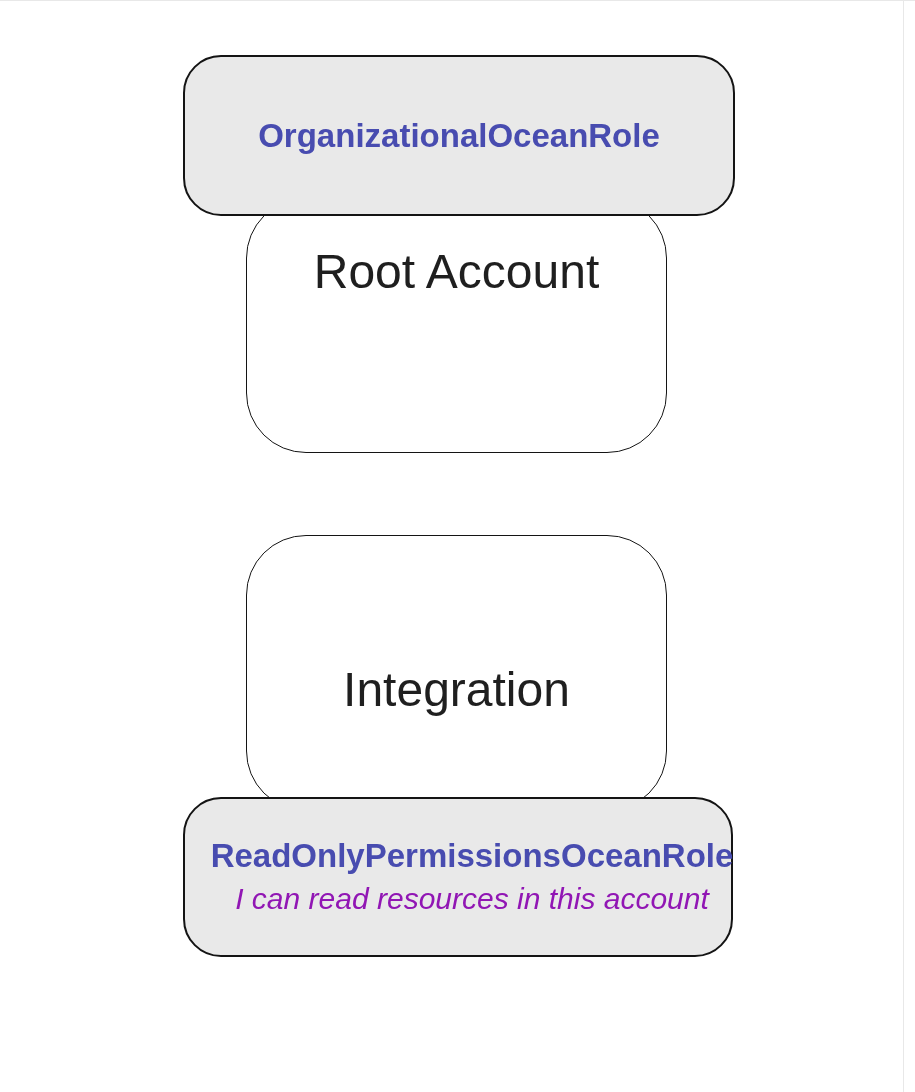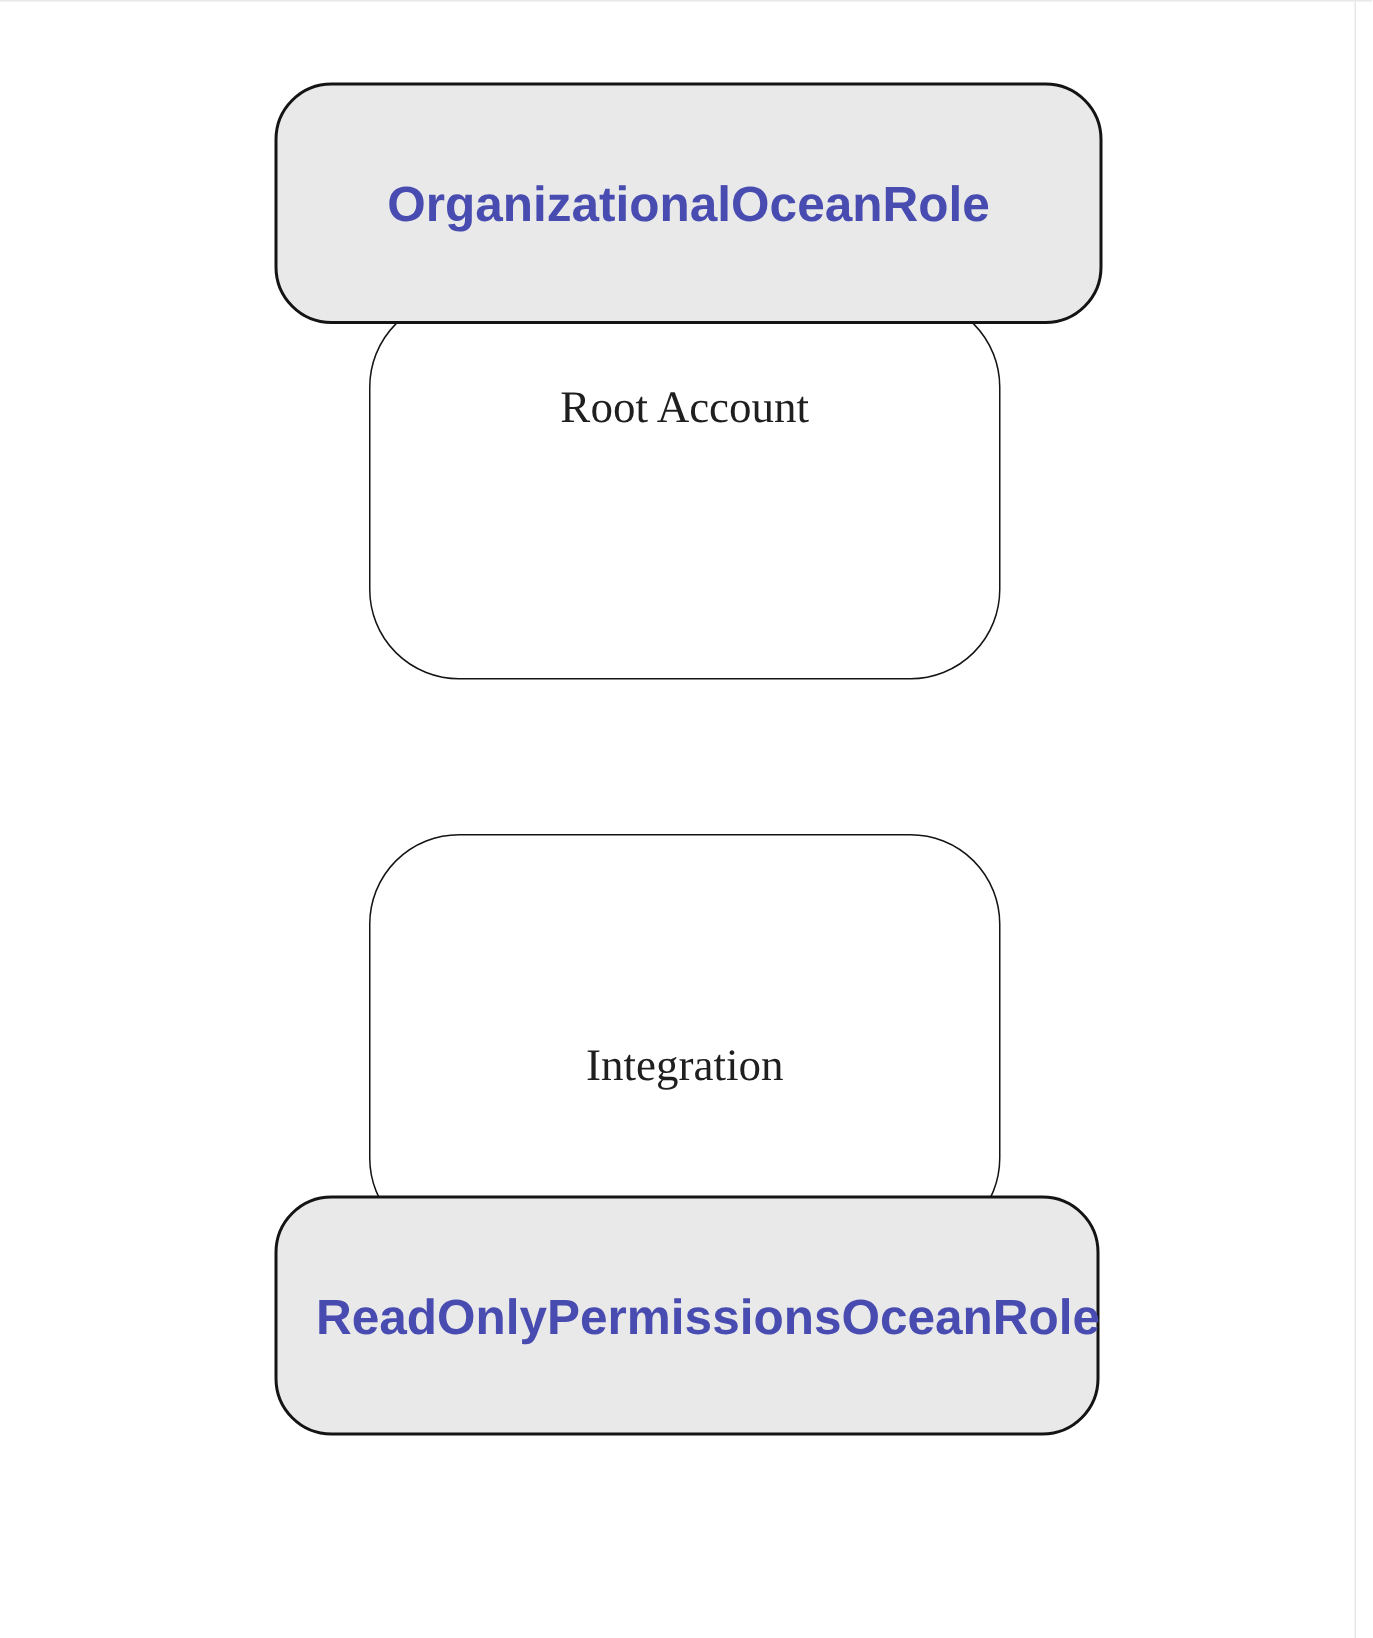--- a/index.html
+++ b/index.html
@@ -40,30 +40,29 @@
   .account-node {
     position: absolute;
     left: 246px;
     width: 421px;
     background: var(--node-fill);
     border: 1.5px solid var(--border);
     border-radius: 60px;
     z-index: 1;
   }
   .account-node.root { top: 198px; height: 255px; }
-  .account-node.integration { top: 556px; height: 276px; }
+  .account-node.integration { top: 535px; height: 276px; }
 
   .account-label {
     position: absolute;
     left: 0;
     width: 100%;
     text-align: center;
-    font-size: 30px;
+    font-size: 48px;
     color: var(--label-text);
-    font-family: Liberation Serif, serif;
   }
   .root .account-label { top: 46px; line-height: 54px; }
   .integration .account-label { top: 126px; line-height: 56px; }
   .account-label .line { display: block; }
 
   .badge {
     position: absolute;
     background: var(--badge-fill);
     border: 2px solid var(--border);
     border-radius: 38px;
@@ -108,15 +107,16 @@
   </div>
 
   <div class="account-node integration">
     <div class="account-label">
       <span class="line">Integration</span>
     </div>
   </div>
 
   <div class="badge bottom-badge">
     <div class="role-name">ReadOnlyPermissionsOceanRole</div>
+    <div class="role-desc">I can read resources in this account</div>
   </div>
 
 </div>
 
 </body></html>

